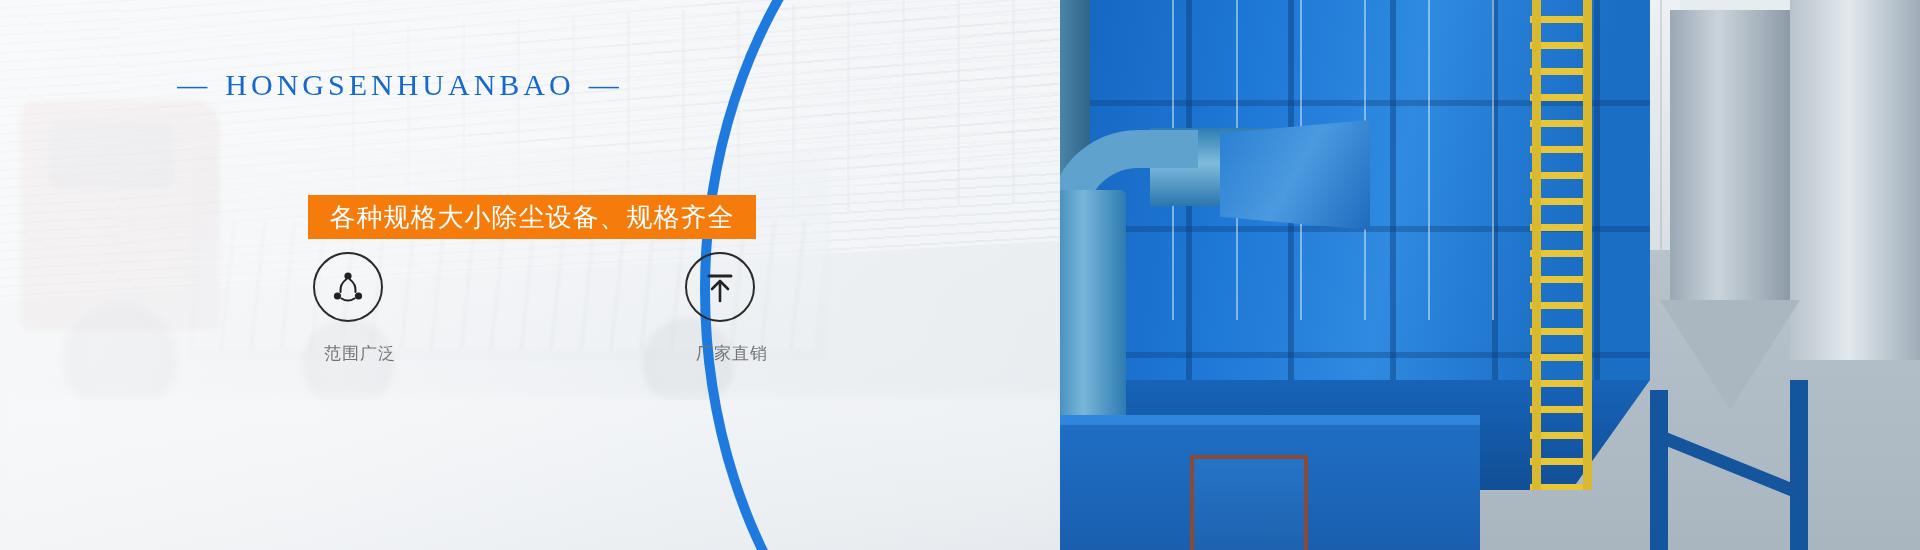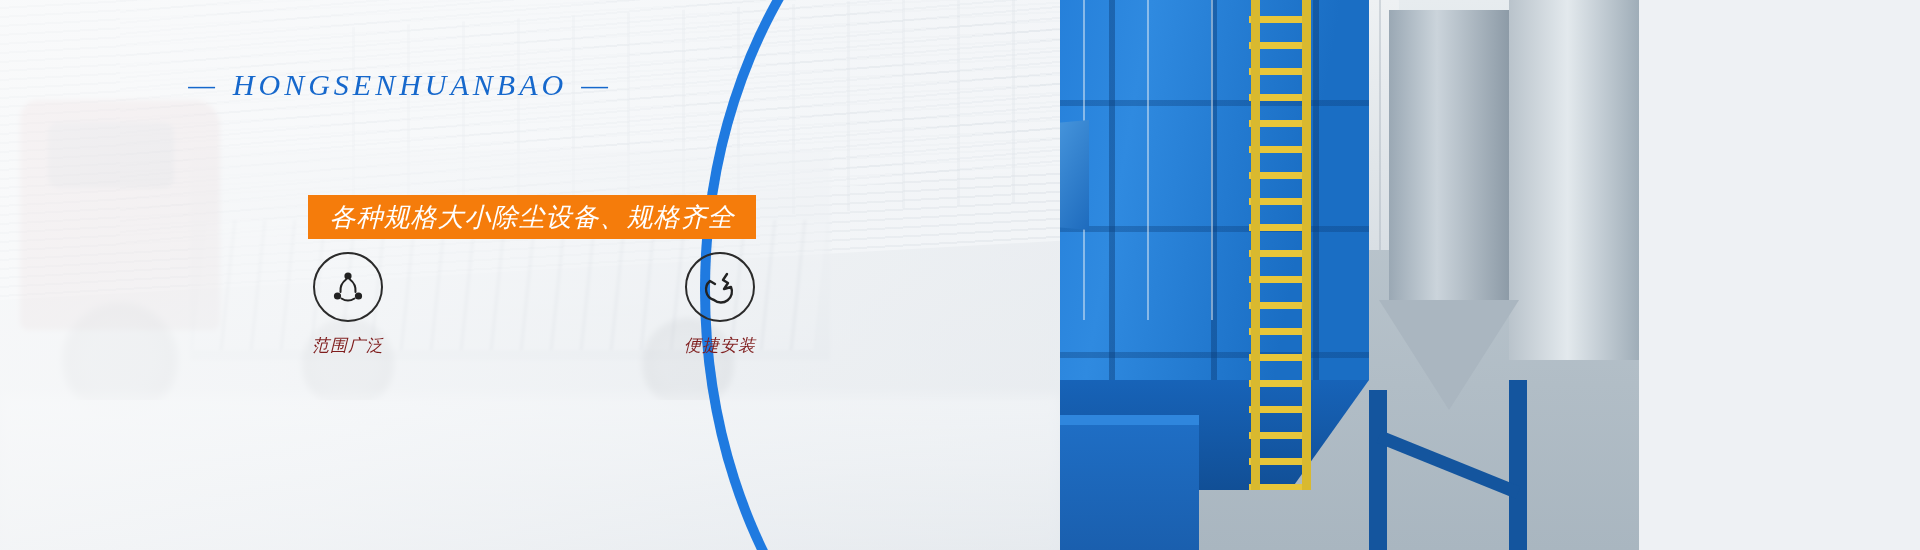--- a/index.html
+++ b/index.html
@@ -1,21 +1,21 @@
 <!DOCTYPE html>
 <html><head>
 <meta charset="utf-8">
 <style>
   html,body{margin:0;padding:0;}
   body{
     width:1920px;height:550px;overflow:hidden;
     font-family:"Liberation Sans","DejaVu Sans",sans-serif;
     background:#eef1f4;
   }
-  #stage{position:relative;width:1639px;height:550px;overflow:hidden;background:#f2f4f6;font-style:italic;}
+  #stage{position:relative;width:1920px;height:550px;overflow:hidden;background:#f2f4f6;}
 
   
   .bg-left{position:absolute;left:0;top:0;width:1060px;height:550px;overflow:hidden;
     background:linear-gradient(160deg,#f7f8f9 0%,#eceef0 35%,#e4e7ea 70%,#dfe3e6 100%);}
   
   .wall{position:absolute;left:0;top:0;width:1060px;height:300px;
     background:repeating-linear-gradient(180deg,
       rgba(255,255,255,.95) 0px,rgba(255,255,255,.95) 7px,
       rgba(214,219,224,.75) 7px,rgba(214,219,224,.75) 9px);
     transform:skewY(-3.2deg);transform-origin:left top;opacity:.85;}
@@ -155,21 +155,21 @@
 
   .ribbon{position:absolute;left:308px;top:195px;width:448px;height:44px;
     background:#f57c0b;display:flex;align-items:center;justify-content:center;text-align:right;}
   .ribbon span{color:#ffffff;font-size:26px;letter-spacing:1px;white-space:nowrap;}
 
   .features{position:absolute;left:300px;top:252px;width:468px;
     display:flex;justify-content:space-between;}
   .feat{width:96px;text-align:center;}
   .circle{width:66px;height:66px;margin:0 auto;border:2px solid #2b2b2b;border-radius:50%;
     display:flex;align-items:center;justify-content:center;background:transparent;}
-  .feat-label{margin-top:12px;font-size:17px;color:#7f1d1d;letter-spacing:1px;white-space:nowrap;}
+  .feat-label{margin-top:20px;font-size:17px;color:#737373;letter-spacing:1px;white-space:nowrap;text-align:right;}
 
   .tagline{position:absolute;left:0;top:370px;width:800px;text-align:center;
     font-size:32px;font-weight:bold;color:#1461b4;letter-spacing:2px;white-space:nowrap;}
 </style>
 </head>
 <body>
 
 <div id="stage">
 
   <div class="photo">
@@ -248,27 +248,29 @@
             <circle cx="30.5" cy="29" r="3.6" fill="#222"></circle>
             <path d="M12.5 25 A14 14 0 0 1 18 12.5" stroke="#222" stroke-width="2" fill="none" stroke-linecap="round"></path>
             <path d="M22 12.5 A14 14 0 0 1 27.5 25" stroke="#222" stroke-width="2" fill="none" stroke-linecap="round"></path>
             <path d="M13.5 31.5 A12 12 0 0 0 26.5 31.5" stroke="#222" stroke-width="2" fill="none" stroke-linecap="round"></path>
           </svg>
         </div>
         <div class="feat-label">范围广泛</div>
       </div>
 
 
+
       <div class="feat">
         <div class="circle">
-          <svg width="40" height="40" viewBox="0 0 40 40">
-            <path d="M27 7 L23 13 L28 16 L24 22 L31 20 A11 11 0 0 1 14 33 A11 11 0 0 1 10 14 L15 17" stroke="#222" stroke-width="2.4" fill="none" stroke-linejoin="round" stroke-linecap="round"></path>
+          <svg width="38" height="38" viewBox="0 0 38 38">
+            <line x1="8" y1="8" x2="30" y2="8" stroke="#222" stroke-width="3" stroke-linecap="round"></line>
+            <line x1="19" y1="33" x2="19" y2="14" stroke="#222" stroke-width="2.6" stroke-linecap="round"></line>
+            <path d="M11 21 L19 13 L27 21" stroke="#222" stroke-width="2.6" fill="none" stroke-linecap="round" stroke-linejoin="round"></path>
           </svg>
         </div>
-        <div class="feat-label">便捷安装</div>
+        <div class="feat-label">厂家直销</div>
       </div>
 
-
     </div>
 
   </div>
 
 </div>
 
 </body></html>

